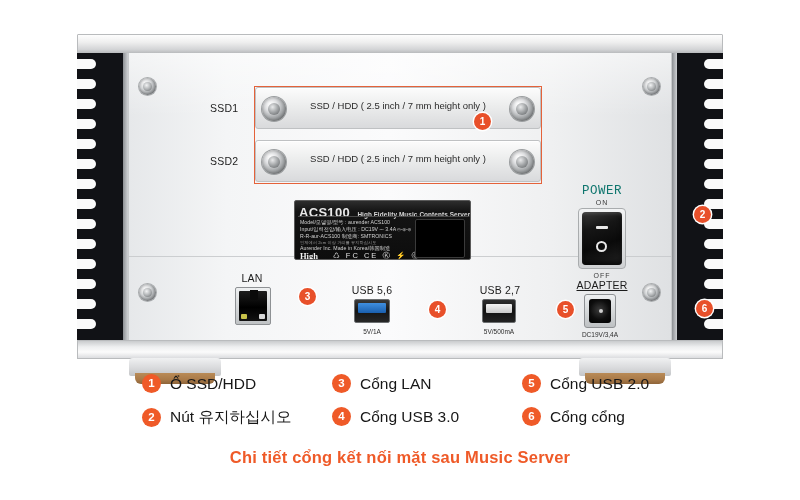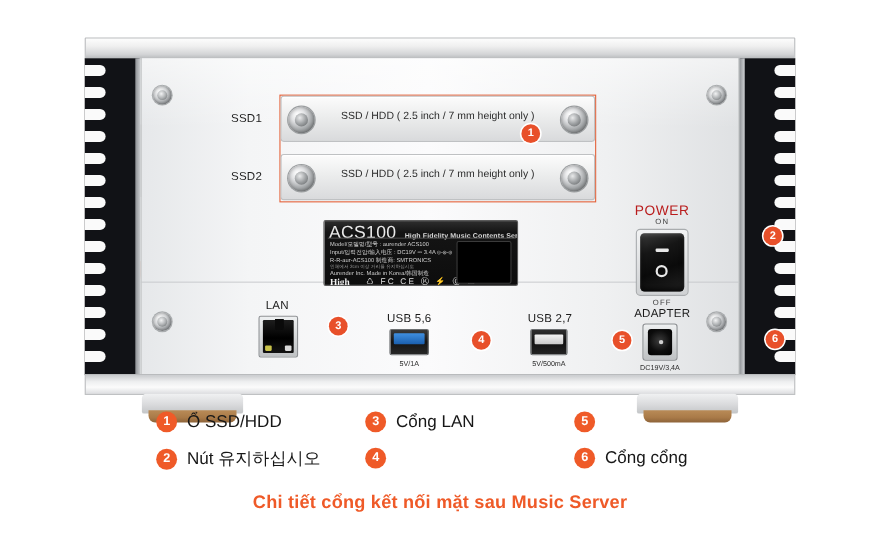--- a/index.html
+++ b/index.html
@@ -253,21 +253,21 @@
     border: 1px solid #5a5a5a;
     border-radius: 2px;
     box-sizing: border-box;
     overflow: hidden;
   }
   .sp-title-row {
     position: absolute; left: 4px; top: 2px;
     white-space: nowrap;
   }
   .sp-model {
-    font-size: 16px; font-weight: normal; color: #e9e9e9;
+    font-size: 13px; font-weight: bold; color: #e9e9e9;
     letter-spacing: .3px;
   }
   .sp-sub {
     font-size: 6.4px; font-weight: bold; color: #d7d7d7;
     letter-spacing: .1px; margin-left: 3px;
   }
   .sp-cn {
     font-size: 6.4px; font-weight: bold; color: #c4c4c4;
     margin-left: 2px;
   }
@@ -300,21 +300,21 @@
     background: #000;
     border: 1px solid #3a3a3a;
     border-radius: 2px;
   }
 
   
   #power-area { position: absolute; left: 480px; top: 150px; }
   .pw-title {
     position: absolute; left: 0; top: 0;
     width: 90px; text-align: center;
-    font-size: 12.5px; color: #b91c1c; letter-spacing: .5px;
+    font-size: 12.5px; color: #0f766e; letter-spacing: .5px; font-family: Liberation Mono, monospace;
   }
   .pw-on {
     position: absolute; left: 0; top: 15px;
     width: 90px; text-align: center;
     font-size: 7px; color: #3a3a3a; letter-spacing: 1px;
   }
   .pw-off {
     position: absolute; left: 0; top: 88px;
     width: 90px; text-align: center;
     font-size: 7px; color: #3a3a3a; letter-spacing: 1px;
@@ -413,21 +413,21 @@
   }
   .usb2-white {
     position: absolute; left: 3px; top: 4px;
     width: 26px; height: 9px;
     background: linear-gradient(180deg,#f3f3f3,#c9c9c9);
     border-radius: 1px;
   }
   #usb2-sub { left: 390px; top: 294px; width: 64px; }
 
   
-  #adapter-label { left: 480px; top: 245px; width: 90px; }
+  #adapter-label { left: 480px; top: 245px; width: 90px; text-decoration: underline; }
   .adapter-port {
     position: absolute; left: 507px; top: 260px;
     width: 32px; height: 34px;
     background: linear-gradient(180deg,#eef0f1,#bec1c3);
     border: 1px solid #8e9194;
     border-radius: 3px;
     box-sizing: border-box;
   }
   .adapter-in {
     position: absolute; left: 4px; top: 4px;
@@ -676,23 +676,25 @@
   <div class="legend-item" id="leg-2">
     <div class="legend-num">2</div>
     <div class="legend-text">Nút 유지하십시오</div>
   </div>
   <div class="legend-item" id="leg-3">
     <div class="legend-num">3</div>
     <div class="legend-text">Cổng LAN</div>
   </div>
   <div class="legend-item" id="leg-4">
     <div class="legend-num">4</div>
+    <div class="legend-text">Cổng USB 3.0</div>
   </div>
   <div class="legend-item" id="leg-5">
     <div class="legend-num">5</div>
+    <div class="legend-text">Cổng USB 2.0</div>
   </div>
   <div class="legend-item" id="leg-6">
     <div class="legend-num">6</div>
     <div class="legend-text">Cổng cổng</div>
   </div>
 </div>
 
 <div id="caption">Chi tiết cổng kết nối mặt sau Music Server</div>
 
 </body></html>

